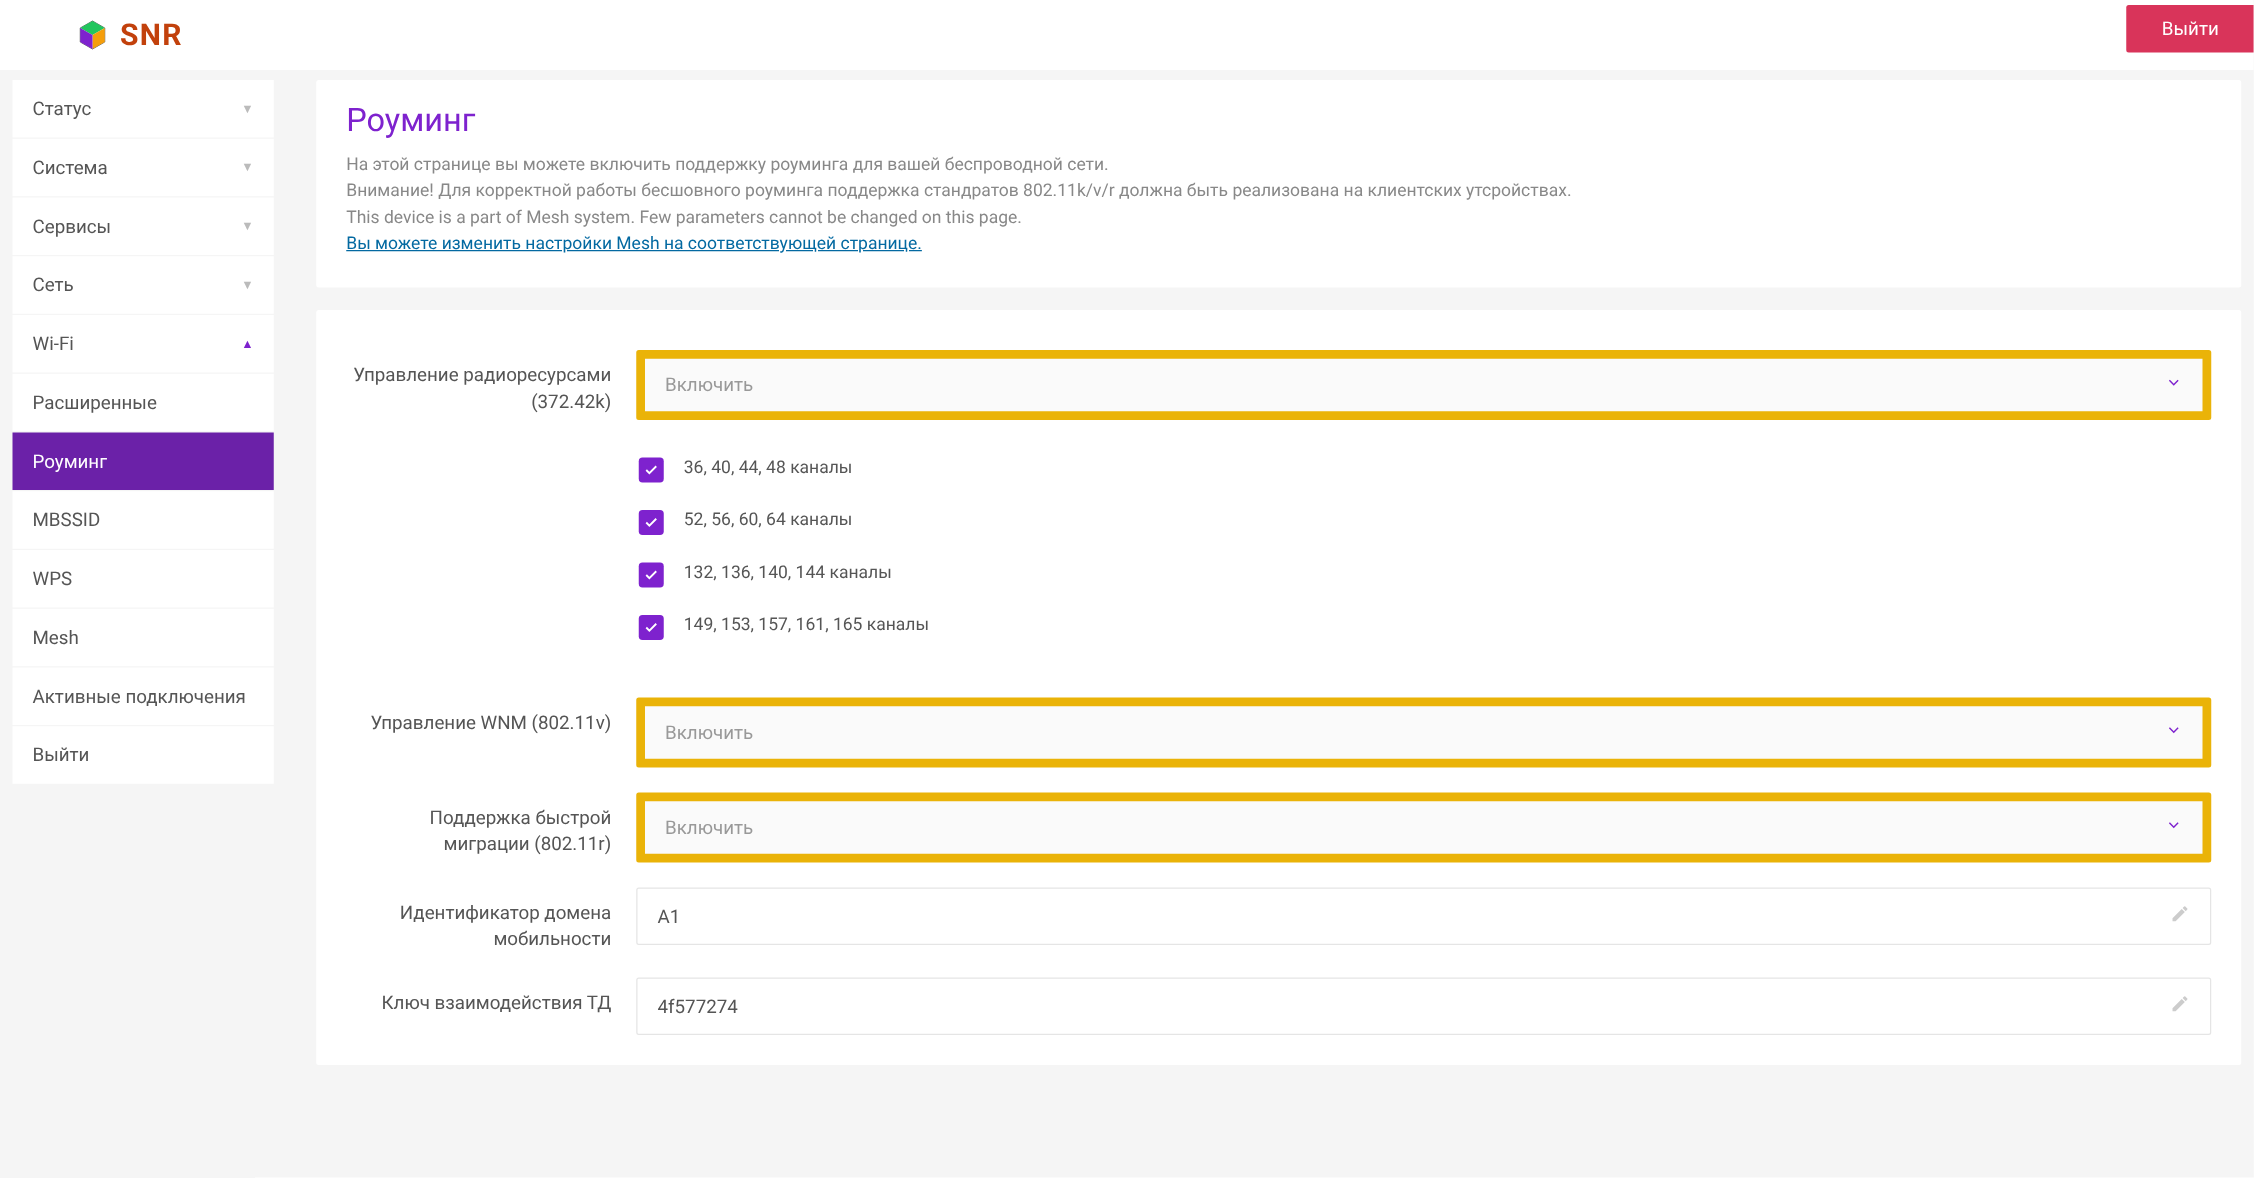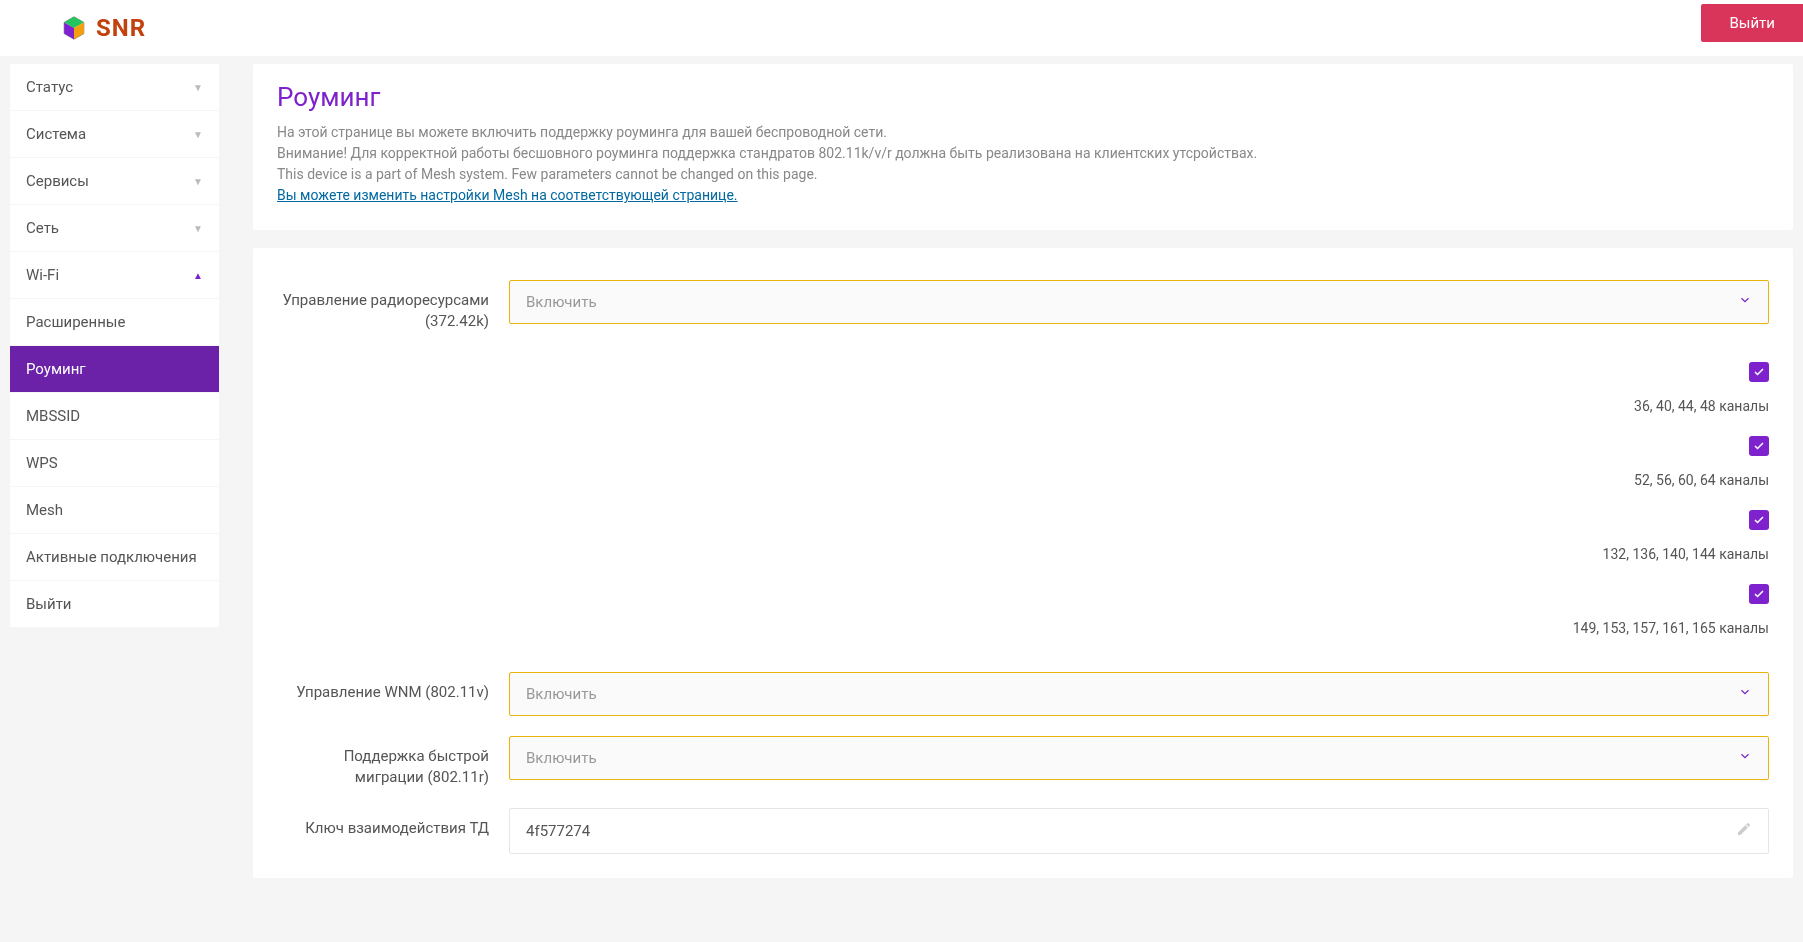--- a/index.html
+++ b/index.html
@@ -24,29 +24,29 @@
 .card { background: #fff; border-radius: 2px; padding: 18px 24px 24px 24px; margin-bottom: 18px; }
 .card.form { padding: 12px 24px 24px 24px; }
 .page-title { color: #7e22ce; font-size: 26px; font-weight: 400; margin-bottom: 10px; }
 .desc { color: #888; font-size: 14px; line-height: 1.5; }
 .desc-link { color: #0369a1; text-decoration: underline; cursor: pointer; }
 
 .form-row { display: flex; align-items: flex-start; margin-top: 20px; }
 .form-label { width: 232px; text-align: right; padding-right: 20px; color: #555; font-size: 15px; line-height: 1.4; padding-top: 10px; }
 .form-field { flex: 1; }
 
-.select-box { border: 1px solid #eab308; background: #fafafa; padding: 12px 16px; display: flex; justify-content: space-between; align-items: center; cursor: pointer; color: #999; font-size: 15px; border-radius: 2px; }
+.select-box { border: 7px solid #eab308; background: #fafafa; padding: 12px 16px; display: flex; justify-content: space-between; align-items: center; cursor: pointer; color: #999; font-size: 15px; border-radius: 2px; }
 .select-box .caret { color: #7e22ce; }
 
 .input-box { border: 1px solid #e5e5e5; padding: 12px 16px; display: flex; justify-content: space-between; align-items: center; color: #555; font-size: 15px; border-radius: 2px; background: #fff; }
 .pencil { color: #ccc; cursor: pointer; }
 
 .checkbox-list { padding: 10px 0 0 0; }
-.checkbox-item { display: flex; align-items: flex-end; gap: 16px; margin-bottom: 22px; padding-left: 2px; flex-direction: column; }
-.checkbox-item:last-child { margin-bottom: 16px; }
+.checkbox-item { display: flex; align-items: flex-start; gap: 16px; margin-bottom: 22px; padding-left: 2px; }
+.checkbox-item:last-child { margin-bottom: 26px; }
 .checkbox { width: 20px; height: 20px; background: #7e22ce; border-radius: 3px; display: flex; align-items: center; justify-content: center; cursor: pointer; flex-shrink: 0; }
 .checkbox svg { width: 12px; height: 12px; }
 .checkbox-label { color: #555; font-size: 14px; }
 </style>
 </head>
 <body>
 
 <div class="header">
   <div class="logo">
     <span class="logo-icon">
@@ -188,20 +188,31 @@
         <div class="form-field">
           <div class="select-box">
             <span>Включить</span>
             <span class="caret"><svg width="14" height="14" viewBox="0 0 24 24" fill="none" stroke="currentColor" stroke-width="2">
                   <polyline points="6 9 12 15 18 9"></polyline>
                 </svg></span>
           </div>
         </div>
       </div>
 
+      <div class="form-row">
+        <div class="form-label">Идентификатор домена мобильности</div>
+        <div class="form-field">
+          <div class="input-box">
+            <span>A1</span>
+            <span class="pencil"><svg width="16" height="16" viewBox="0 0 24 24" fill="currentColor">
+                  <path d="M3 17.25V21h3.75L17.81 9.94l-3.75-3.75L3 17.25zM20.71 7.04a1 1 0 0 0 0-1.41l-2.34-2.34a1 1 0 0 0-1.41 0l-1.83 1.83 3.75 3.75 1.83-1.83z"></path>
+                </svg></span>
+          </div>
+        </div>
+      </div>
 
       <div class="form-row">
         <div class="form-label">Ключ взаимодействия ТД</div>
         <div class="form-field">
           <div class="input-box">
             <span>4f577274</span>
             <span class="pencil"><svg width="16" height="16" viewBox="0 0 24 24" fill="currentColor">
                   <path d="M3 17.25V21h3.75L17.81 9.94l-3.75-3.75L3 17.25zM20.71 7.04a1 1 0 0 0 0-1.41l-2.34-2.34a1 1 0 0 0-1.41 0l-1.83 1.83 3.75 3.75 1.83-1.83z"></path>
                 </svg></span>
           </div>

